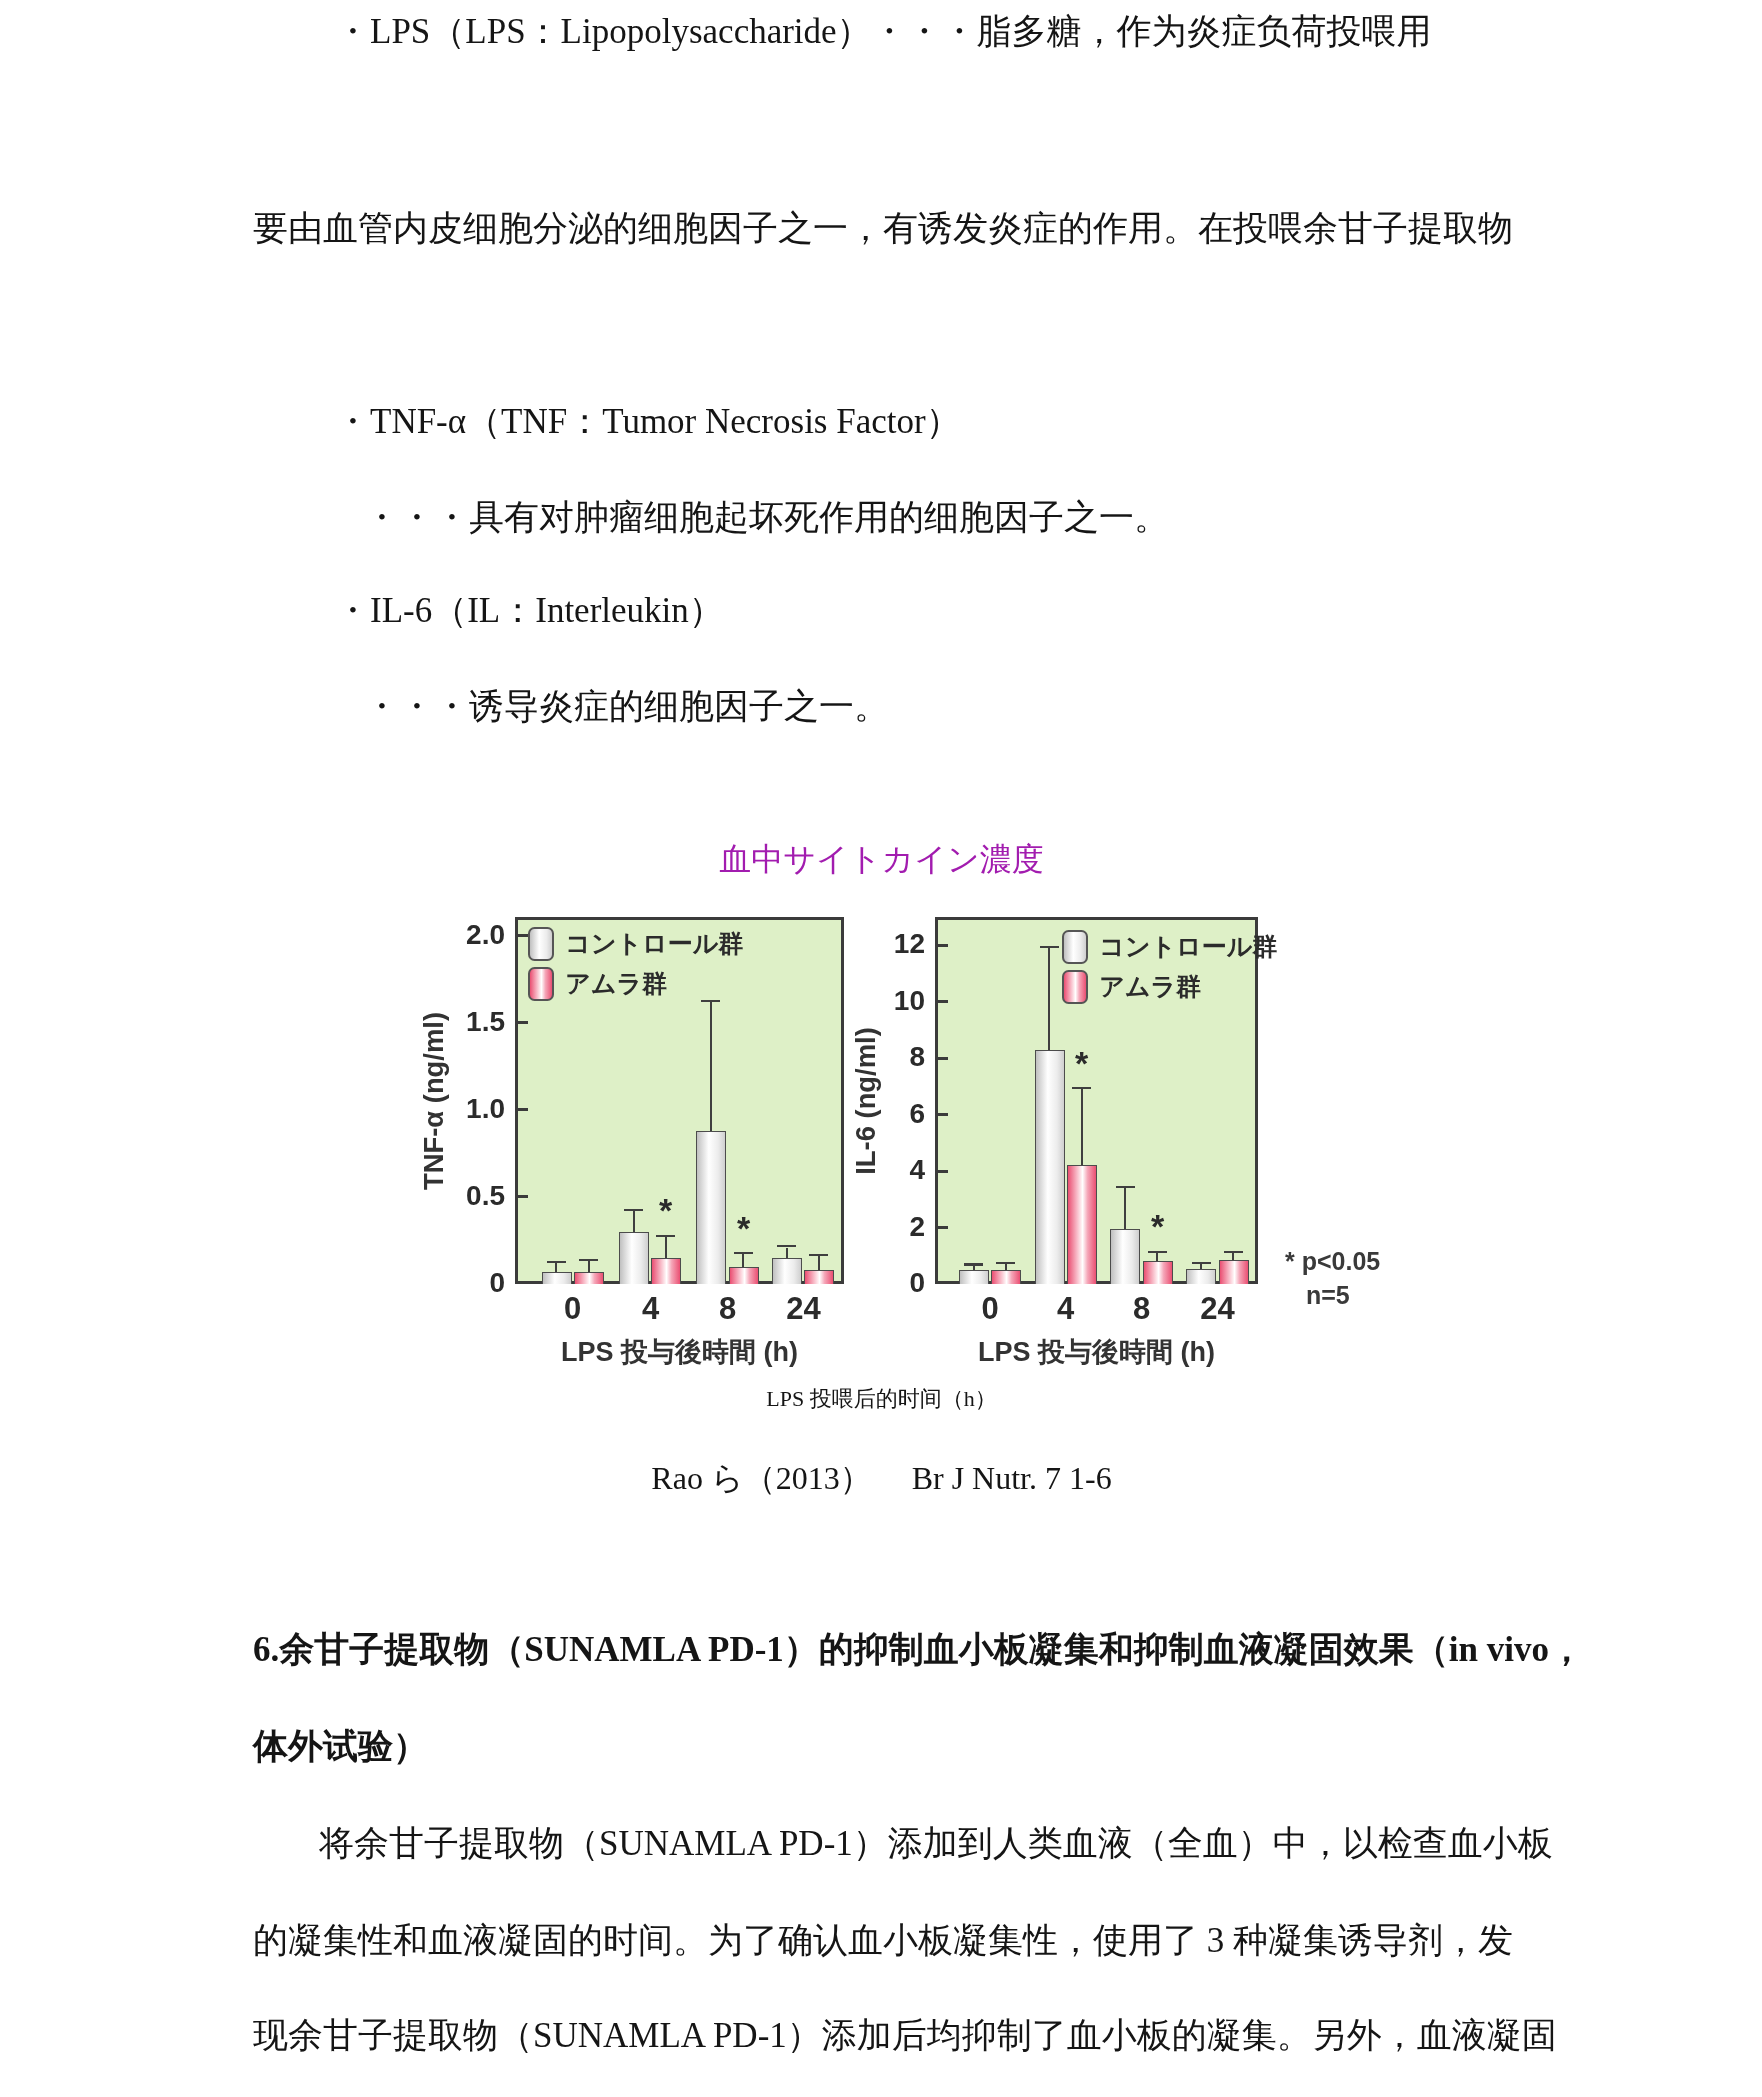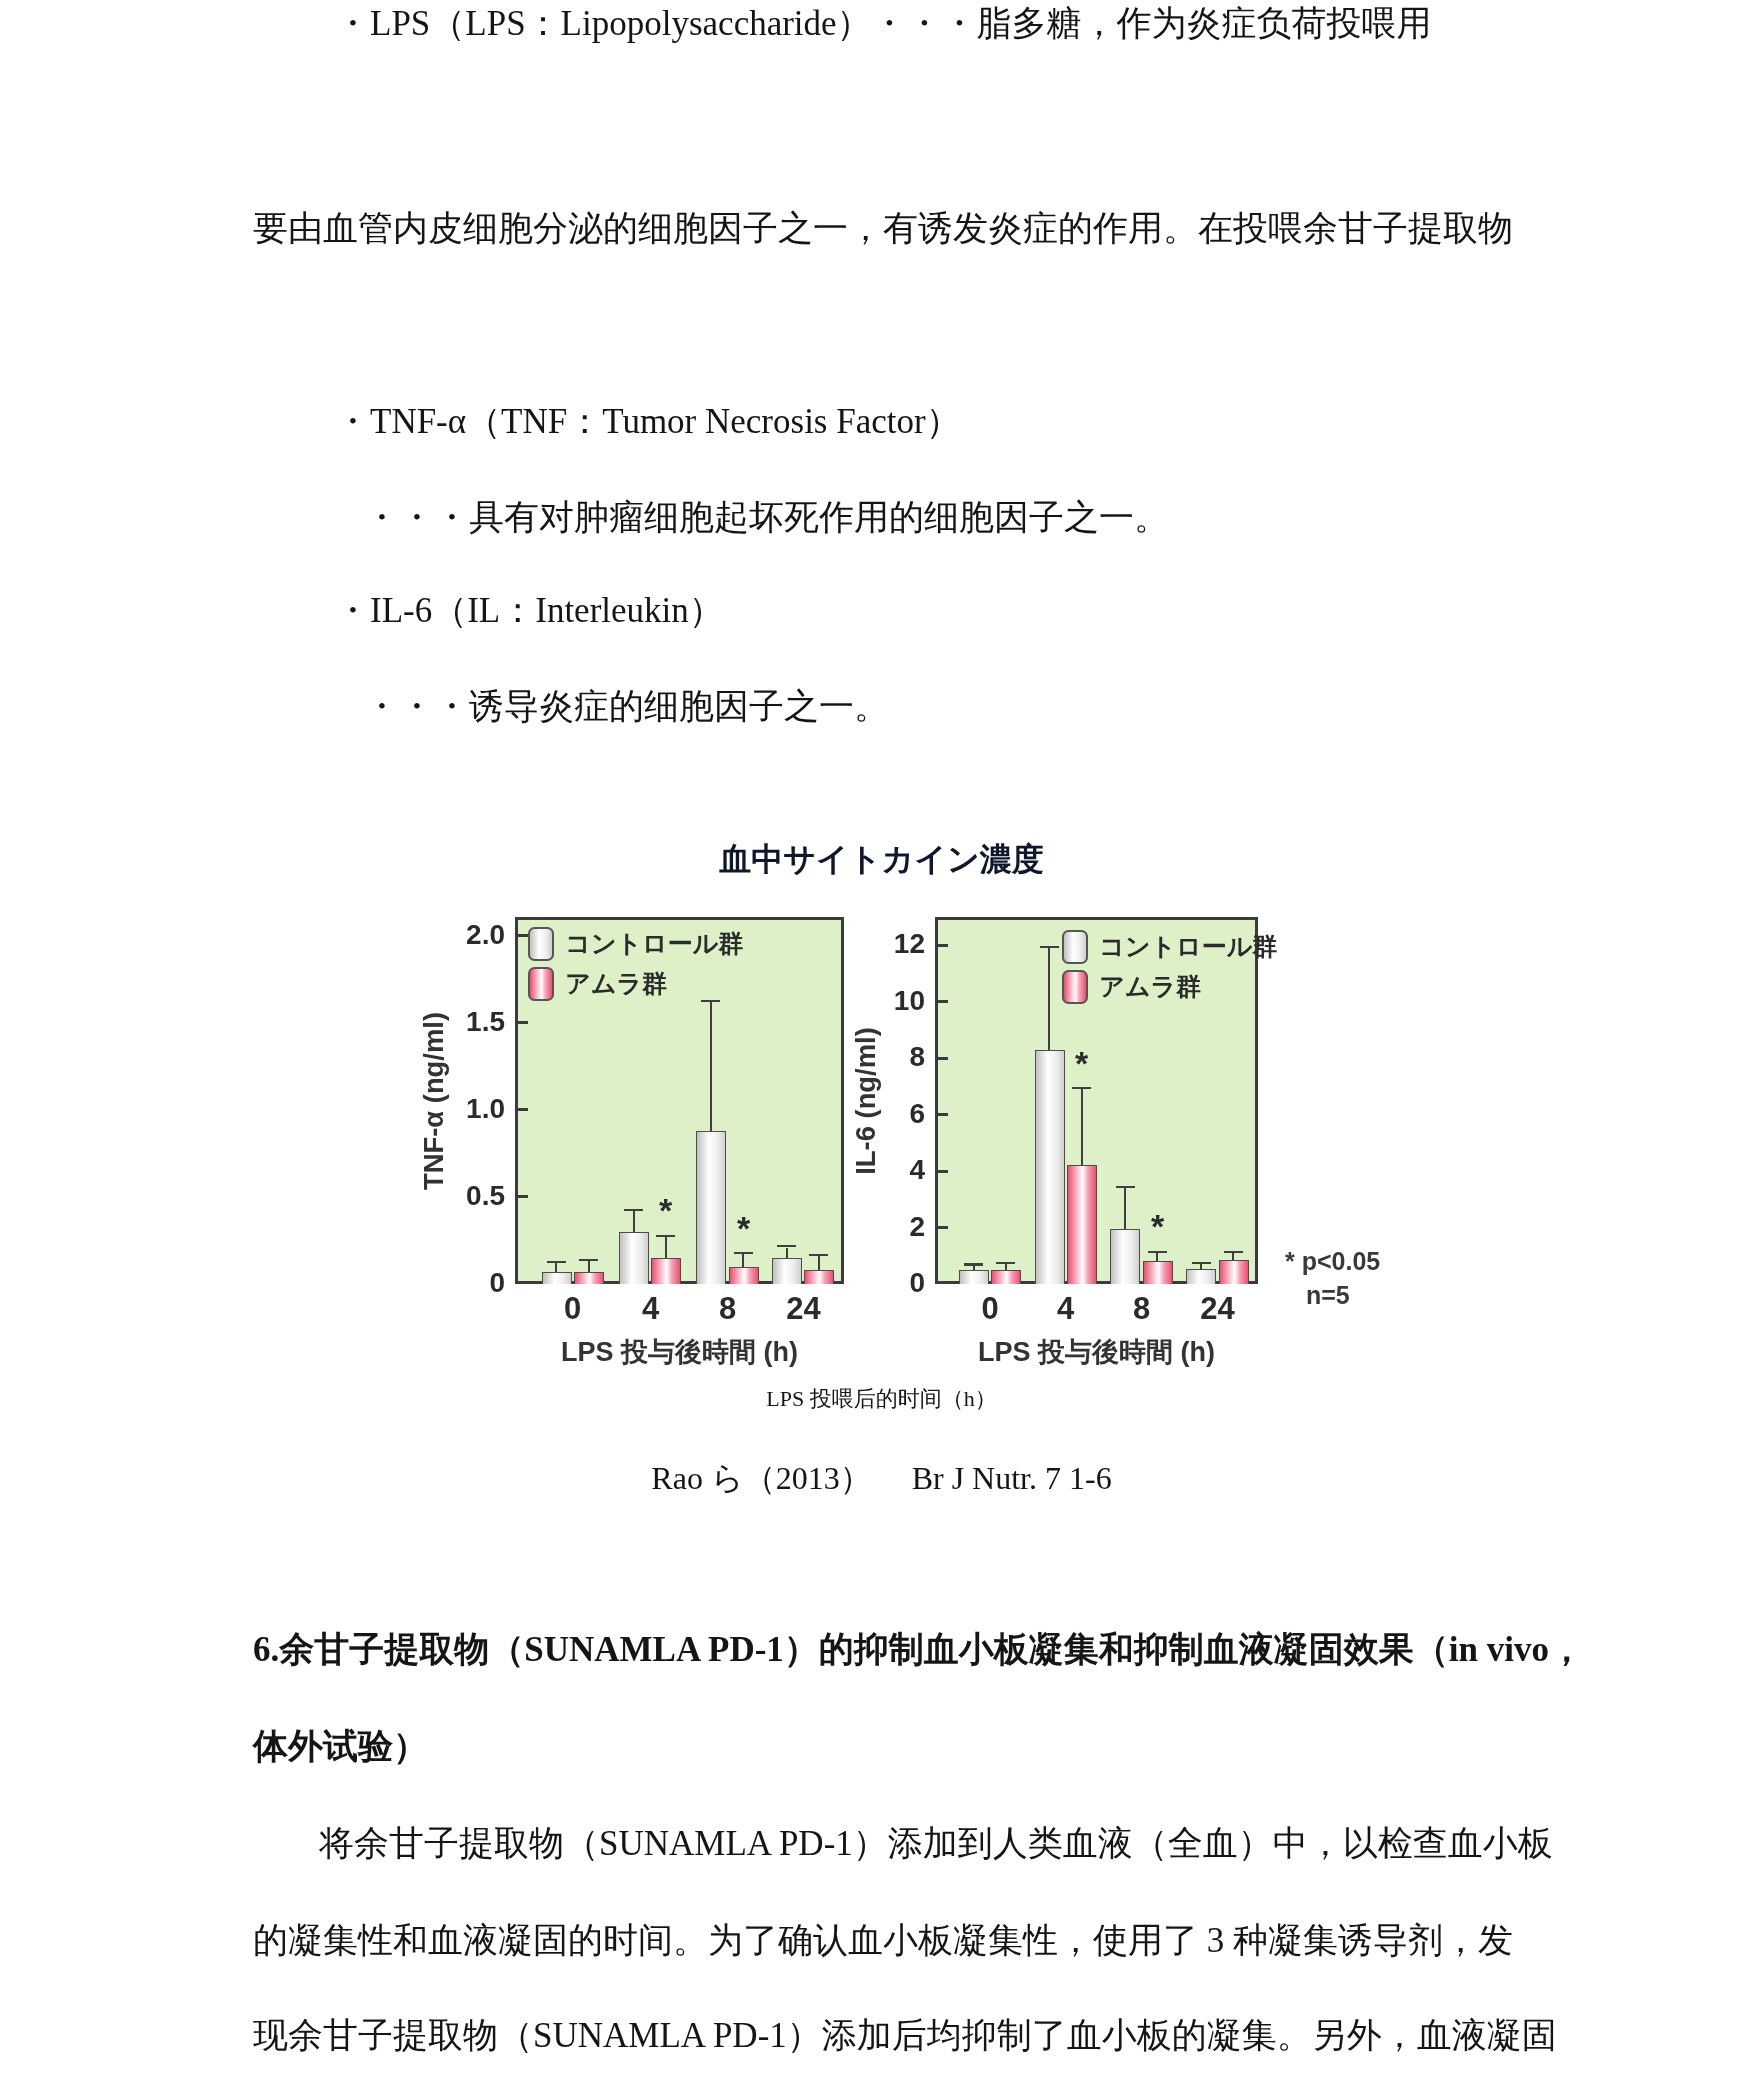--- a/index.html
+++ b/index.html
@@ -9,21 +9,21 @@
   }
   
   .tline{position:absolute;left:253px;width:1307px;font-size:35px;line-height:48px;white-space:nowrap;}
   .ind-para{padding-left:66px;}
   .ind-bullet{padding-left:82px;}
   .ind-sub{padding-left:111px;}
   .bold{font-weight:bold;}
   
   .fig-title-zh{position:absolute;left:0;top:772px;width:100%;text-align:center;font-size:34px;font-weight:bold;}
   .fig-title-jp{position:absolute;left:0;top:838px;width:100%;text-align:center;
-    font-family:"Liberation Sans","DejaVu Sans",sans-serif;font-weight:bold;font-size:32px;color:#0f172a;}
+    font-family:"Liberation Sans","DejaVu Sans",sans-serif;font-weight:normal;font-size:32px;color:#a21caf;}
   .fig-caption{position:absolute;left:0;top:1384px;width:100%;text-align:center;font-size:22px;}
   .fig-source{position:absolute;left:0;top:1457px;width:100%;text-align:center;font-size:32px;}
   
   .chart{position:absolute;}
   .plotbox{position:absolute;left:0;top:0;width:100%;height:100%;
     background:#def0c7;border:3.2px solid #3b3b3b;box-sizing:border-box;}
   .gothic{font-family:"Liberation Sans","DejaVu Sans",sans-serif;font-weight:bold;color:#2b2b2b;}
   .ytick{position:absolute;width:13px;height:3.2px;background:#3b3b3b;}
   .yticklabel{position:absolute;width:58px;text-align:right;font-size:28px;line-height:32px;}
   .xticklabel{position:absolute;width:73px;text-align:center;font-size:31px;}
@@ -42,21 +42,21 @@
   .legend-swatch{width:26px;height:34px;border:2.4px solid #555;border-radius:6.5px;box-sizing:border-box;margin-right:11.3px;}
   .legend-label{font-size:25px;line-height:25px;white-space:nowrap;}
   .annotation{position:absolute;left:1285px;top:1244px;font-size:25px;line-height:34px;color:#3a3a3a;}
   .annotation .n5{padding-left:21px;}
 </style>
 </head>
 <body>
 
 <div class="page">
 
-  <div class="tline ind-bullet" style="top:0">・LPS（LPS：Lipopolysaccharide）・・・脂多糖，作为炎症负荷投喂用</div>
+  <div class="tline ind-bullet" style="top:8px">・LPS（LPS：Lipopolysaccharide）・・・脂多糖，作为炎症负荷投喂用</div>
   <div class="tline" style="top:205px">要由血管内皮细胞分泌的细胞因子之一，有诱发炎症的作用。在投喂余甘子提取物</div>
   <div class="tline ind-bullet" style="top:398px">・TNF-α（TNF：Tumor Necrosis Factor）</div>
   <div class="tline ind-sub" style="top:494px">・・・具有对肿瘤细胞起坏死作用的细胞因子之一。</div>
   <div class="tline ind-bullet" style="top:587px">・IL-6（IL：Interleukin）</div>
   <div class="tline ind-sub" style="top:683px">・・・诱导炎症的细胞因子之一。</div>
 
   <div class="fig-title-jp">血中サイトカイン濃度</div>
 
   <div class="chart" id="chart-0" style="left: 515px; top: 917px; width: 329px; height: 367px;">
       <div class="plotbox"></div>

